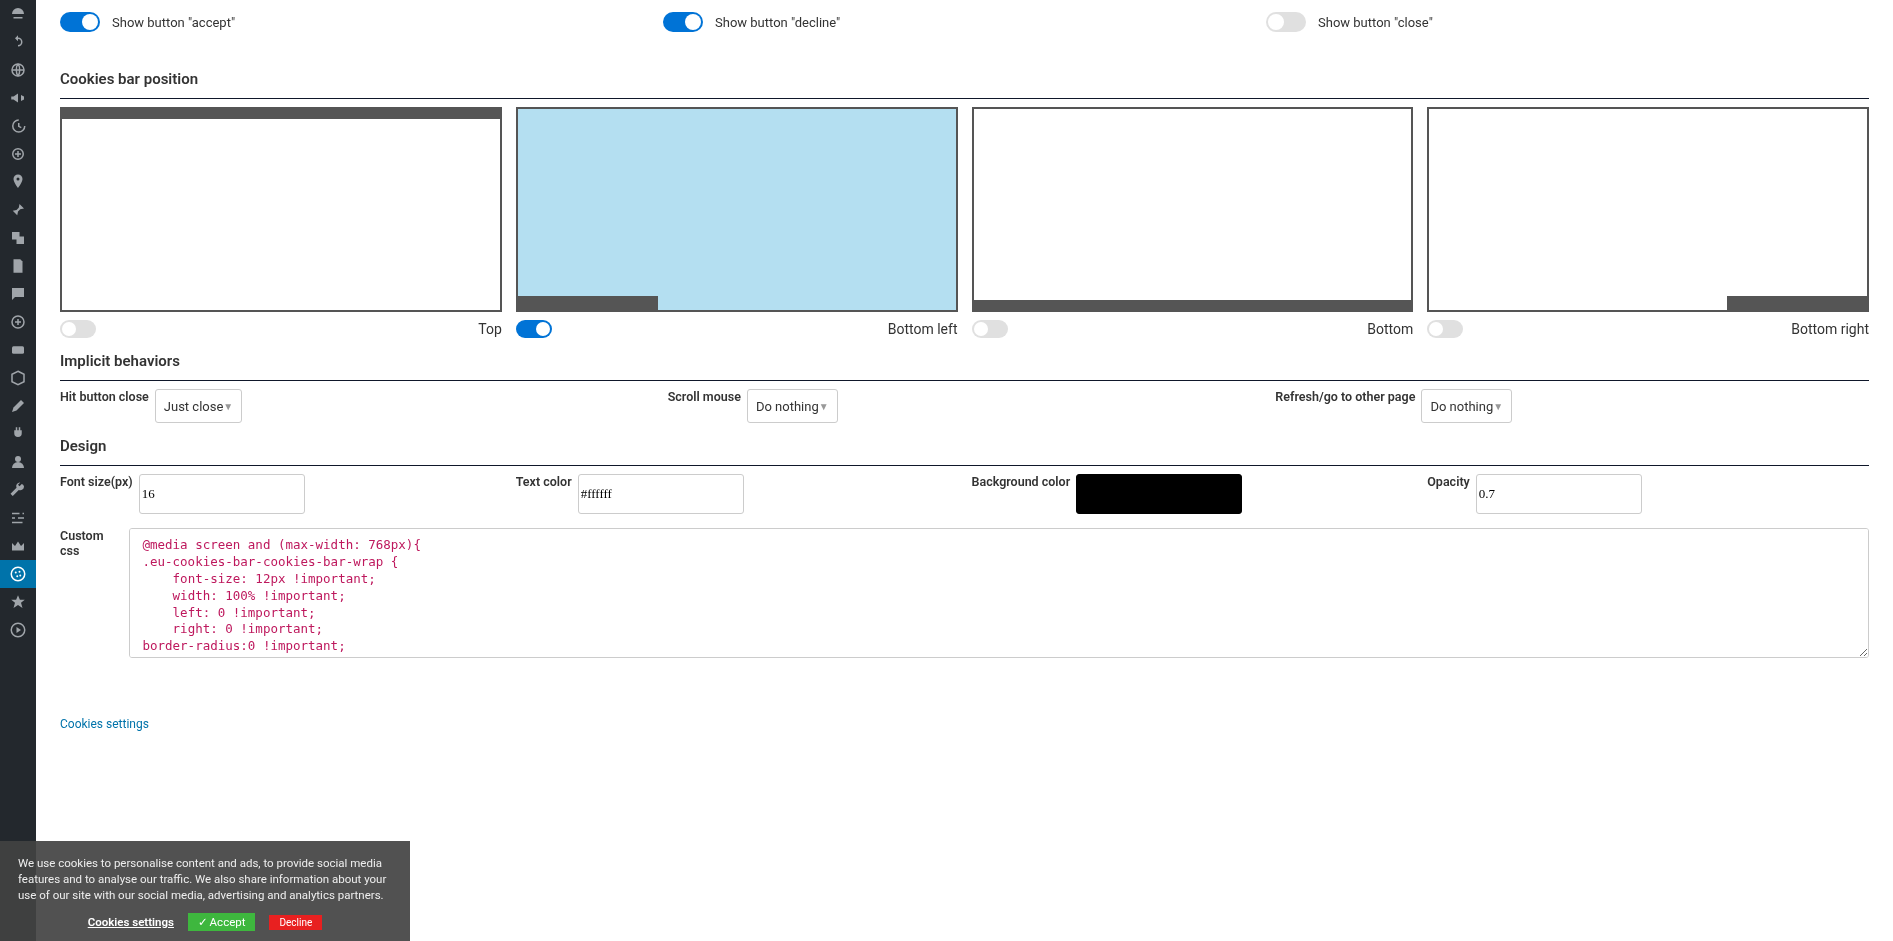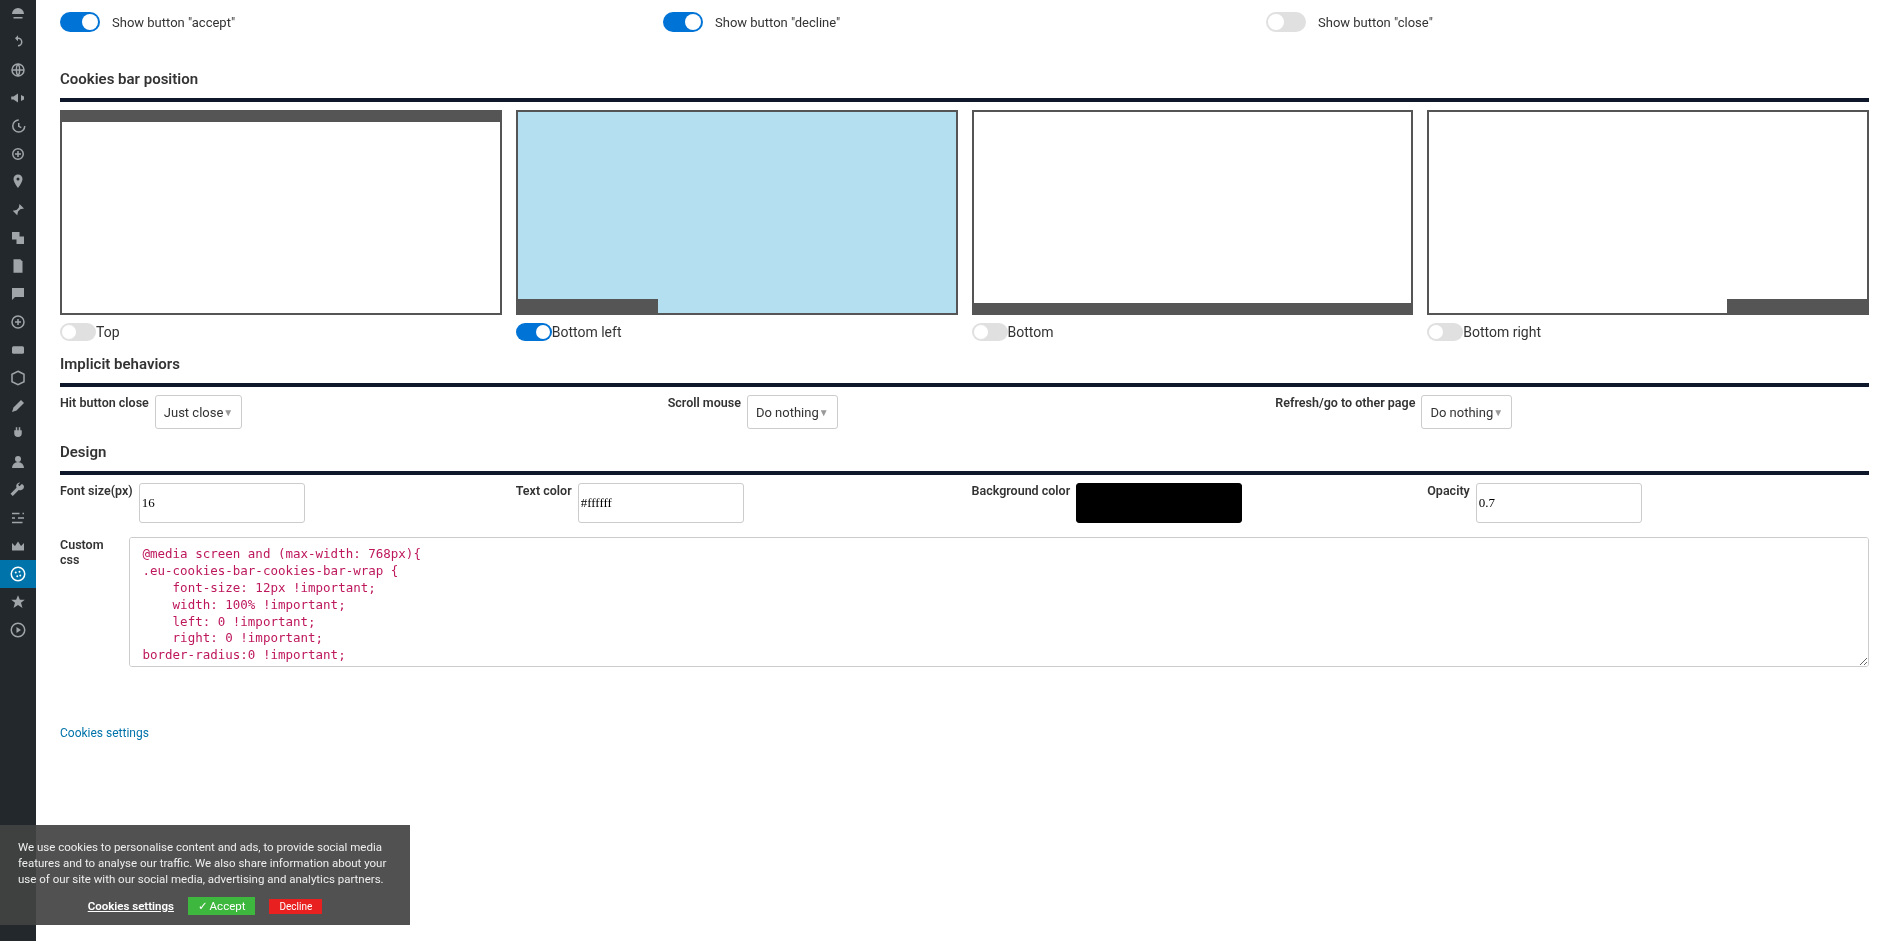--- a/index.html
+++ b/index.html
@@ -17,46 +17,46 @@
 .toggle-row { display: flex; align-items: center; padding: 12px 0 24px 0; border-top: 1px solid #e5e5e5; margin-top: -1px; }
 .toggle-item { display: flex; align-items: center; gap: 12px; flex: 1; }
 .switch { width: 40px; height: 20px; border-radius: 20px; background: #e0e0e0; position: relative; transition: background .15s; cursor: pointer; }
 .switch.on { background: #0073d6; }
 .switch::after { content:''; position:absolute; width:16px; height:16px; border-radius:50%; background:#fff; top:2px; left:2px; transition:left .15s; }
 .switch.on::after { left:22px; }
 .switch-sm { width: 36px; height: 18px; }
 .switch-sm::after { width: 14px; height: 14px; top: 2px; left: 2px; }
 .switch-sm.on::after { left: 20px; }
 
-.section-title { font-size: 15px; font-weight: 600; margin: 14px 0 8px; border-bottom: 4px solid #0f172a; padding-bottom: 10px; }
+.section-title { font-size: 15px; font-weight: 600; margin: 14px 0 8px; border-bottom: 1px solid #0f172a; padding-bottom: 10px; }
 
 
 .pos-row { display: flex; gap: 14px; margin-top: 4px; }
 .pos-card { flex: 1; display: flex; flex-direction: column; gap: 8px; }
 .preview { border: 2px solid #555; height: 205px; background: #fff; position: relative; }
 .preview.selected { background: #b4dff1; }
 .bar-top { position:absolute; top:0; left:0; right:0; height:10px; background:#555; }
 .bar-bottom { position:absolute; bottom:0; left:0; right:0; height:10px; background:#555; }
 .bar-bottom-left { position:absolute; bottom:0; left:0; width:32%; height:14px; background:#555; }
 .bar-bottom-right { position:absolute; bottom:0; right:0; width:32%; height:14px; background:#555; }
-.pos-ctl { display:flex; justify-content:flex-start; align-items:center; gap:0; }
+.pos-ctl { display:flex; justify-content:space-between; align-items:center; gap:0; }
 .pos-label { font-size: 14px; }
 
 
 .field-row { display:flex; gap: 14px; }
 .field { flex: 1; display:flex; flex-direction:row; gap:6px; }
 .field-label { font-weight:600; font-size:12.5px; }
 .select { border:1px solid #ccc; border-radius:3px; height:34px; display:flex; align-items:center; justify-content:space-between; padding:0 8px; font-size:13px; background:#fff; cursor:pointer; }
 .select .caret { font-size:10px; color:#999; }
 .input { border:1px solid #ccc; border-radius:3px; height:40px; padding:0 2px; font-size:13px;font-family:Liberation Serif, serif; }
 .input-dark { background:#000; border:1px solid #000; }
 textarea.code { width:100%; height:130px; border:1px solid #ccc; border-radius:3px; padding:8px 12px; font-family: Consolas, Menlo, monospace; font-size:12.5px; color:#be185d; line-height:1.35; resize:vertical; outline:none; }
 
 
-.cookie-banner { position:absolute; left:0; bottom:16px; width:410px; background:rgba(66,66,66,0.92); color:#eee; padding:14px 18px 10px; font-size:11.5px; line-height:1.4; z-index:200; }
+.cookie-banner { position:absolute; left:0; bottom:0; width:410px; background:rgba(66,66,66,0.92); color:#eee; padding:14px 18px 10px; font-size:11.5px; line-height:1.4; z-index:200; }
 .cookie-actions { display:flex; align-items:center; gap:14px; justify-content:center; margin-top:10px; }
 .cookie-link { color:#fff; text-decoration:underline; font-weight:600; font-size:11.5px; cursor:pointer; }
 .btn-accept { background:#3eb73e; color:#fff; border:none; padding:2px 10px; font-size:11.5px; display:flex; align-items:center; gap:2px; cursor:pointer; }
 .btn-decline { background:#e82020; color:#fff; border:none; padding:2px 10px; font-size:10px; cursor:pointer; }
 
 .footer-link { color:#0073aa; font-size:12px; padding:6px 0 0; margin-top:4px; }
 .save-bar { display:flex; align-items:center; gap:10px; margin-top:10px; padding:6px 0; }
 .btn-save { background:#005a87; color:#fff; border:none; padding:6px 22px; border-radius:2px; font-size:13px; cursor:pointer; }
 </style>
 </head>

